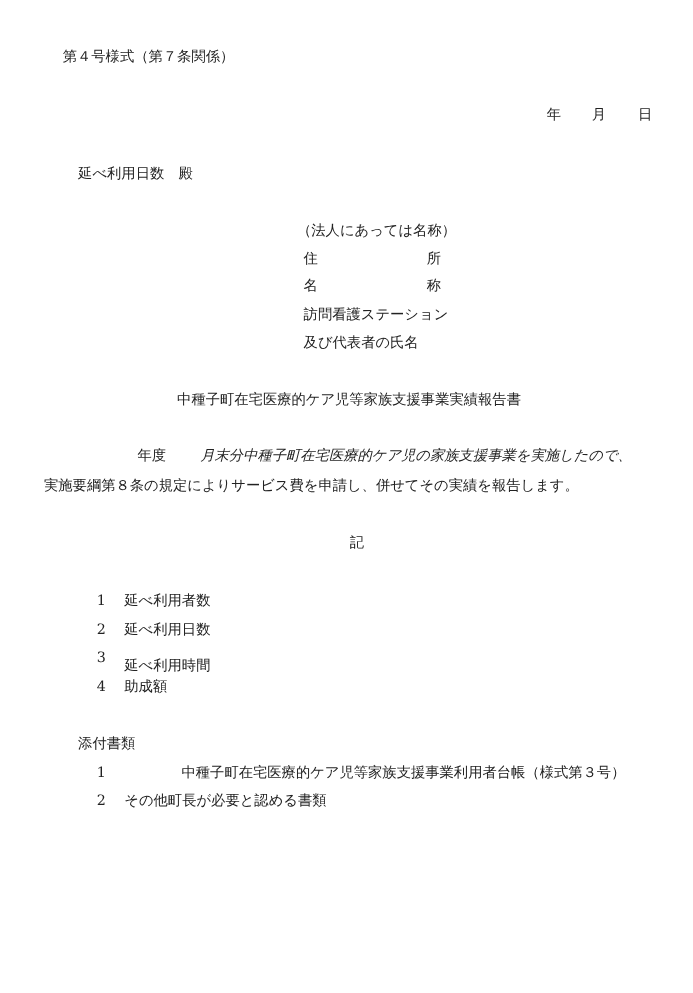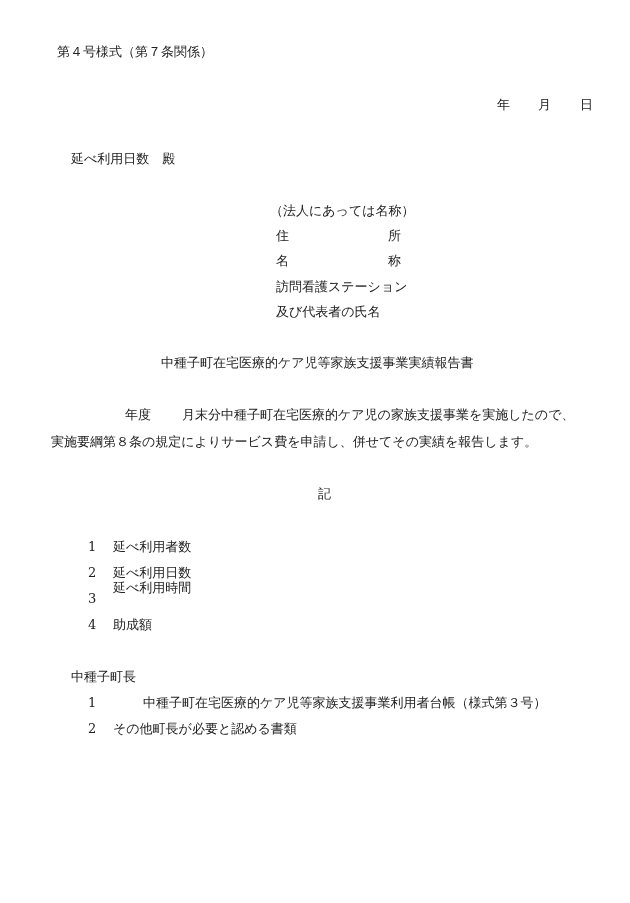--- a/index.html
+++ b/index.html
@@ -58,43 +58,43 @@
       <span class="r">称</span>
     </div>
     <div class="t" style="left:276px; top:280px;">訪問看護ステーション</div>
     <div class="t" style="left:276px; top:305px;">及び代表者の氏名</div>
   </div>
 
   <div class="t" style="left:161px; top:357px;font-family:Liberation Mono, monospace;">中種子町在宅医療的ケア児等家族支援事業実績報告書</div>
 
   <div>
     <div class="t" style="left:125px; top:408px;">年度</div>
-    <div class="t" style="left:182px; top:408px;">月末分中種子町在宅医療的ケア児の家族支援事業を実施したので、</div>
-    <div class="t" style="left:51px; top:435px;">実施要綱第８条の規定によりサービス費を申請し、併せてその実績を報告します。</div>
+    <div class="t" style="left:182px; top:408px;font-style:italic;">月末分中種子町在宅医療的ケア児の家族支援事業を実施したので、</div>
+    <div class="t" style="left:40px; top:435px;">実施要綱第８条の規定によりサービス費を申請し、併せてその実績を報告します。</div>
   </div>
 
   <div class="t" style="left:318px; top:487px;">記</div>
 
   <div>
     <div class="t" style="left:88px; top:540px;">1</div>
     <div class="t" style="left:113px; top:540px;">延べ利用者数</div>
 
     <div class="t" style="left:88px; top:566px;">2</div>
     <div class="t" style="left:113px; top:566px;">延べ利用日数</div>
 
     <div class="t" style="left:88px; top:592px;">3</div>
-    <div class="t" style="left:113px; top:581px;">延べ利用時間</div>
+    <div class="t" style="left:113px; top:599px;">延べ利用時間</div>
 
     <div class="t" style="left:88px; top:618px;">4</div>
     <div class="t" style="left:113px; top:618px;">助成額</div>
   </div>
 
   <div>
-    <div class="t" style="left:71px; top:670px;">中種子町長</div>
+    <div class="t" style="left:71px; top:670px;">添付書類</div>
 
     <div class="t" style="left:88px; top:696px;">1</div>
-    <div class="t" style="left:107px; top:696px;padding-left:36px;">中種子町在宅医療的ケア児等家族支援事業利用者台帳（様式第３号）</div>
+    <div class="t" style="left:129px; top:696px;padding-left:36px;">中種子町在宅医療的ケア児等家族支援事業利用者台帳（様式第３号）</div>
 
     <div class="t" style="left:88px; top:722px;">2</div>
     <div class="t" style="left:113px; top:722px;">その他町長が必要と認める書類</div>
   </div>
 
 </div>
 
 </body></html>

